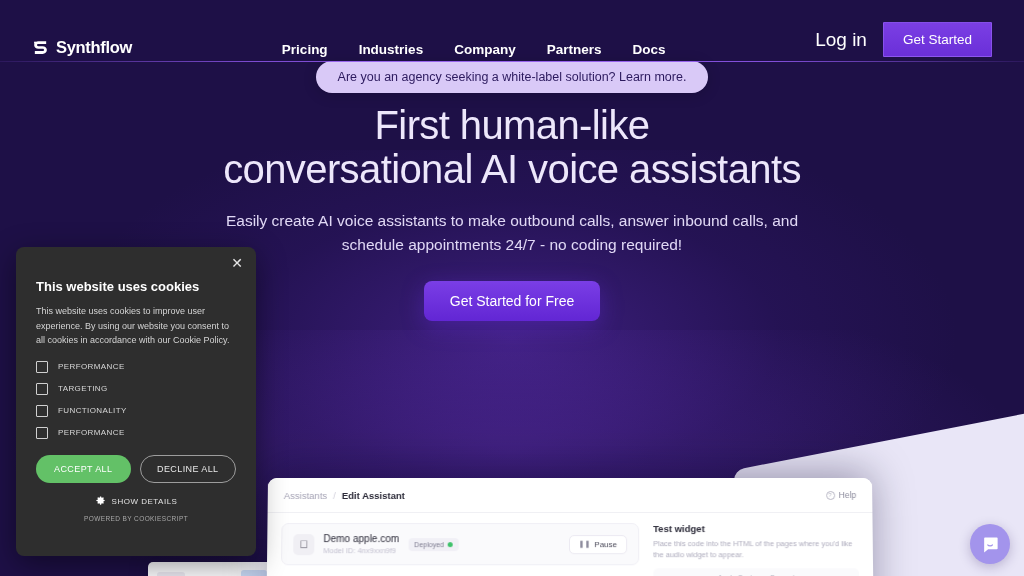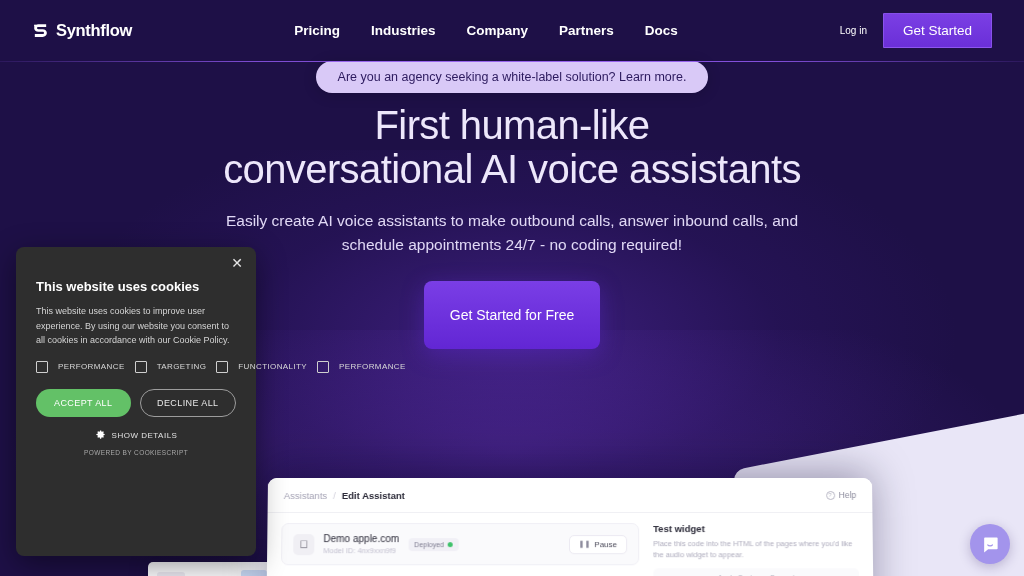--- a/index.html
+++ b/index.html
@@ -33,22 +33,22 @@
     width:1100px; height:300px;
     transform:translateX(-50%);
     background:radial-gradient(ellipse at 50% 40%, rgba(122,60,220,0.28) 0%, rgba(30,16,71,0) 65%);
     pointer-events:none;
   }
 
   
   #navbar {
     position:absolute; left:0; top:0;
     width:1024px; height:61px;
-    display:flex; align-items:center;
-    padding:12px 32px;
+    display:flex; align-items:flex-end;
+    padding:4px 32px;
     z-index:40;
   }
   .nav-divider {
     position:absolute; left:0; top:61px;
     width:1024px; height:1px;
     background:linear-gradient(90deg, rgba(120,70,210,0.15) 0%, rgba(142,86,235,0.85) 25%, rgba(142,86,235,0.9) 75%, rgba(120,70,210,0.15) 100%);
     z-index:41;
   }
 
   .logo { display:flex; align-items:center; gap:7px; cursor:pointer; }
@@ -60,21 +60,21 @@
   .nav-links {
     display:flex; align-items:center; gap:31px;
     margin-left:auto;
   }
   .nav-link {
     color:#ffffff; font-size:13.5px; font-weight:700;
     text-decoration:none; cursor:pointer; white-space:nowrap;
   }
 
   .nav-right { display:flex; align-items:center; gap:16px; margin-left:auto; }
-  .login-link { color:#fff; font-size:10px; cursor:pointer; white-space:nowrap; }
+  .login-link { color:#fff; font-size:19px; cursor:pointer; white-space:nowrap; }
   .get-started-btn {
     background:linear-gradient(180deg,#7b3fe4 0%,#6a2fd8 100%);
     color:#fff; font-size:13.5px; font-weight:500;
     padding:9px 19px; border-radius:1px;
     border:1px solid rgba(160,110,250,0.5);
     cursor:pointer; white-space:nowrap;
   }
 
   
   #hero {
@@ -110,21 +110,21 @@
     font-weight:400;
     line-height:1.53;
     text-align:center;
     max-width:580px;
   }
   .hero-cta {
     margin-top:24px;
     background:linear-gradient(180deg,#7a3ee6 0%,#6226d4 100%);
     color:#fff;
     font-size:14px; font-weight:500;
-    padding:26px 26px;
+    padding:12px 26px;
     border:none; border-radius:8px;
     cursor:pointer;
     box-shadow:0 6px 22px rgba(92,40,200,0.45);
   }
 
   
   .diag-panel {
     position:absolute;
     right:-40px; bottom:-10px;
     width:330px; height:180px;
@@ -235,21 +235,21 @@
     text-align:center; cursor:pointer;
   }
   .ck-title {
     color:#ffffff; font-size:13px; font-weight:700;
     margin-top:14px;
   }
   .ck-body {
     color:#d4d4d4; font-size:9px; line-height:1.62;
     margin-top:10px;
   }
-  .ck-opts { margin-top:13px; display:flex; flex-direction:row; gap:10px; }
+  .ck-opts { margin-top:13px; display:flex; flex-direction:column; gap:10px; }
   .ck-opt { display:flex; align-items:center; gap:10px; cursor:pointer; }
   .ck-box {
     width:12px; height:12px; border:1.5px solid #cfcfcf;
     background:transparent; border-radius:1px; flex:0 0 auto;
   }
   .ck-label { color:#d8d8d8; font-size:8px; letter-spacing:0.4px; }
   .ck-actions { margin-top:16px; display:flex; gap:9px; }
   .ck-accept {
     background:#63c167; color:#ffffff;
     font-size:9px; letter-spacing:0.4px;

